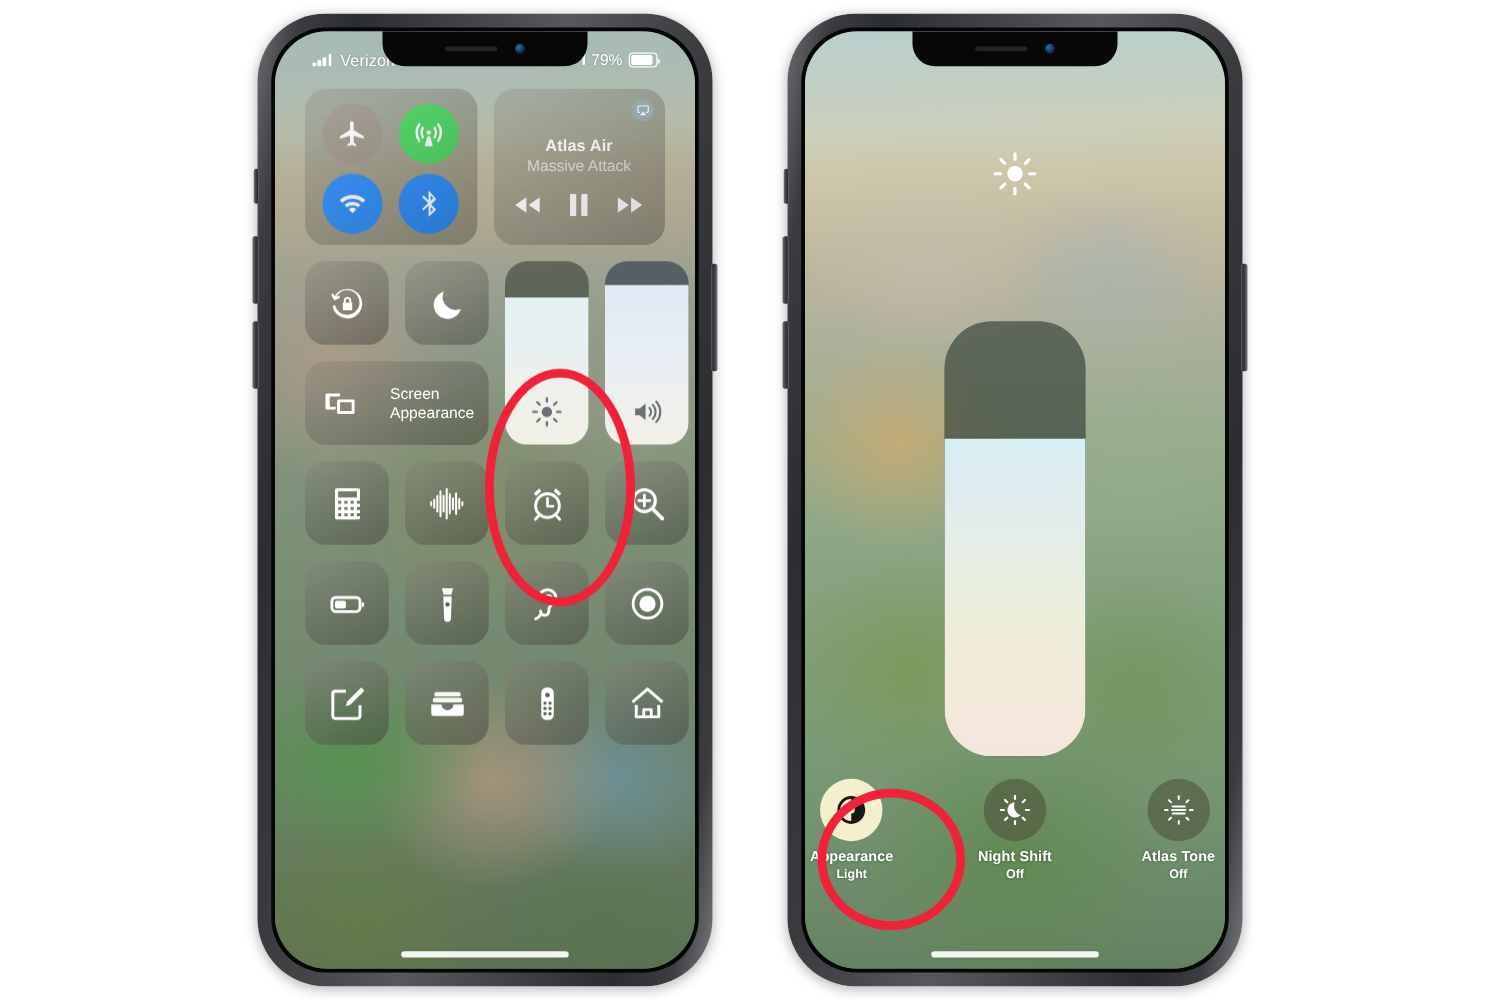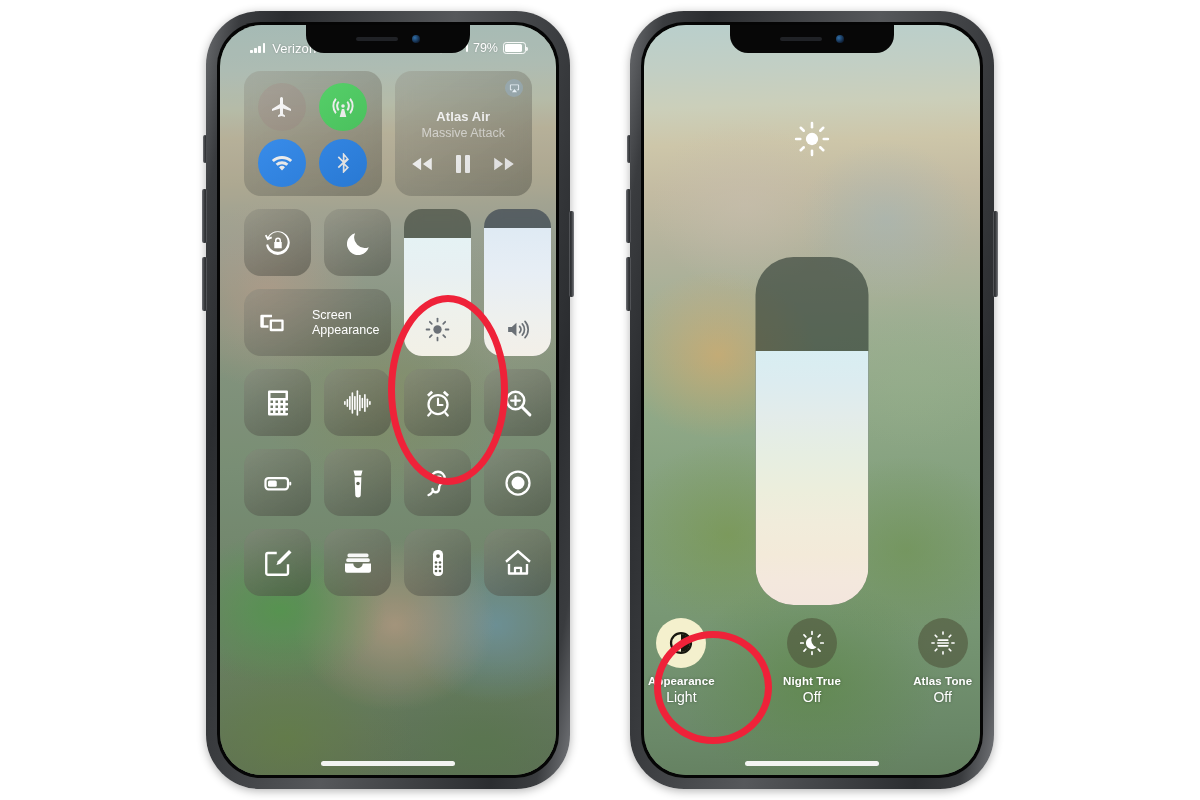--- a/index.html
+++ b/index.html
@@ -277,21 +277,21 @@
   .b-circle {
     width: 50px; height: 50px; border-radius: 50%;
     display:flex; align-items:center; justify-content:center;
     background: rgba(78,84,58,.60);
   }
   .b-circle svg { width: 26px; height: 26px; fill:#fff; }
   .b-circle.on { background: #f4f0cd; }
   .b-circle.on svg { fill: #1d1d18; }
   .b-name  { color:#fff; font-size:11.5px; font-weight:600; margin-top:7px; letter-spacing:.1px;
              text-shadow: 0 0 3px rgba(0,0,0,.35); }
-  .b-state { color:#fff; font-size:14px; font-weight:400; margin-top:2px;
+  .b-state { color:#fff; font-size:10px; font-weight:700; margin-top:2px;
              text-shadow: 0 0 3px rgba(0,0,0,.35); }
 
   
   .annot {
     position: absolute;
     border: 7px solid #ef2239;
     border-radius: 50%;
     z-index: 60;
     pointer-events: none;
   }
@@ -632,21 +632,21 @@
                     <line x1="12" y1="20.1" x2="12" y2="22.4"></line>
                   <line x1="1.6" y1="12" x2="3.9" y2="12"></line>
                     <line x1="20.1" y1="12" x2="22.4" y2="12"></line>
                   <line x1="4.6" y1="4.6" x2="6.3" y2="6.3"></line>
                     <line x1="17.7" y1="17.7" x2="19.4" y2="19.4"></line>
                   <line x1="19.4" y1="4.6" x2="17.7" y2="6.3"></line>
                     <line x1="6.3" y1="17.7" x2="4.6" y2="19.4"></line>
                 </g>
               </svg>
             </div>
-            <div class="b-name">Night True</div>
+            <div class="b-name">Night Shift</div>
             <div class="b-state">Off</div>
           </div>
 
           <div class="b-toggle">
             <div class="b-circle">
               <svg viewBox="0 0 24 24">
                 <g stroke="#fff" stroke-width="1.5" stroke-linecap="round">
                   <line x1="12" y1="1.8" x2="12" y2="3.8"></line>
                   <line x1="4.8" y1="4.8" x2="6.3" y2="6.3"></line>
                   <line x1="19.2" y1="4.8" x2="17.7" y2="6.3"></line>

